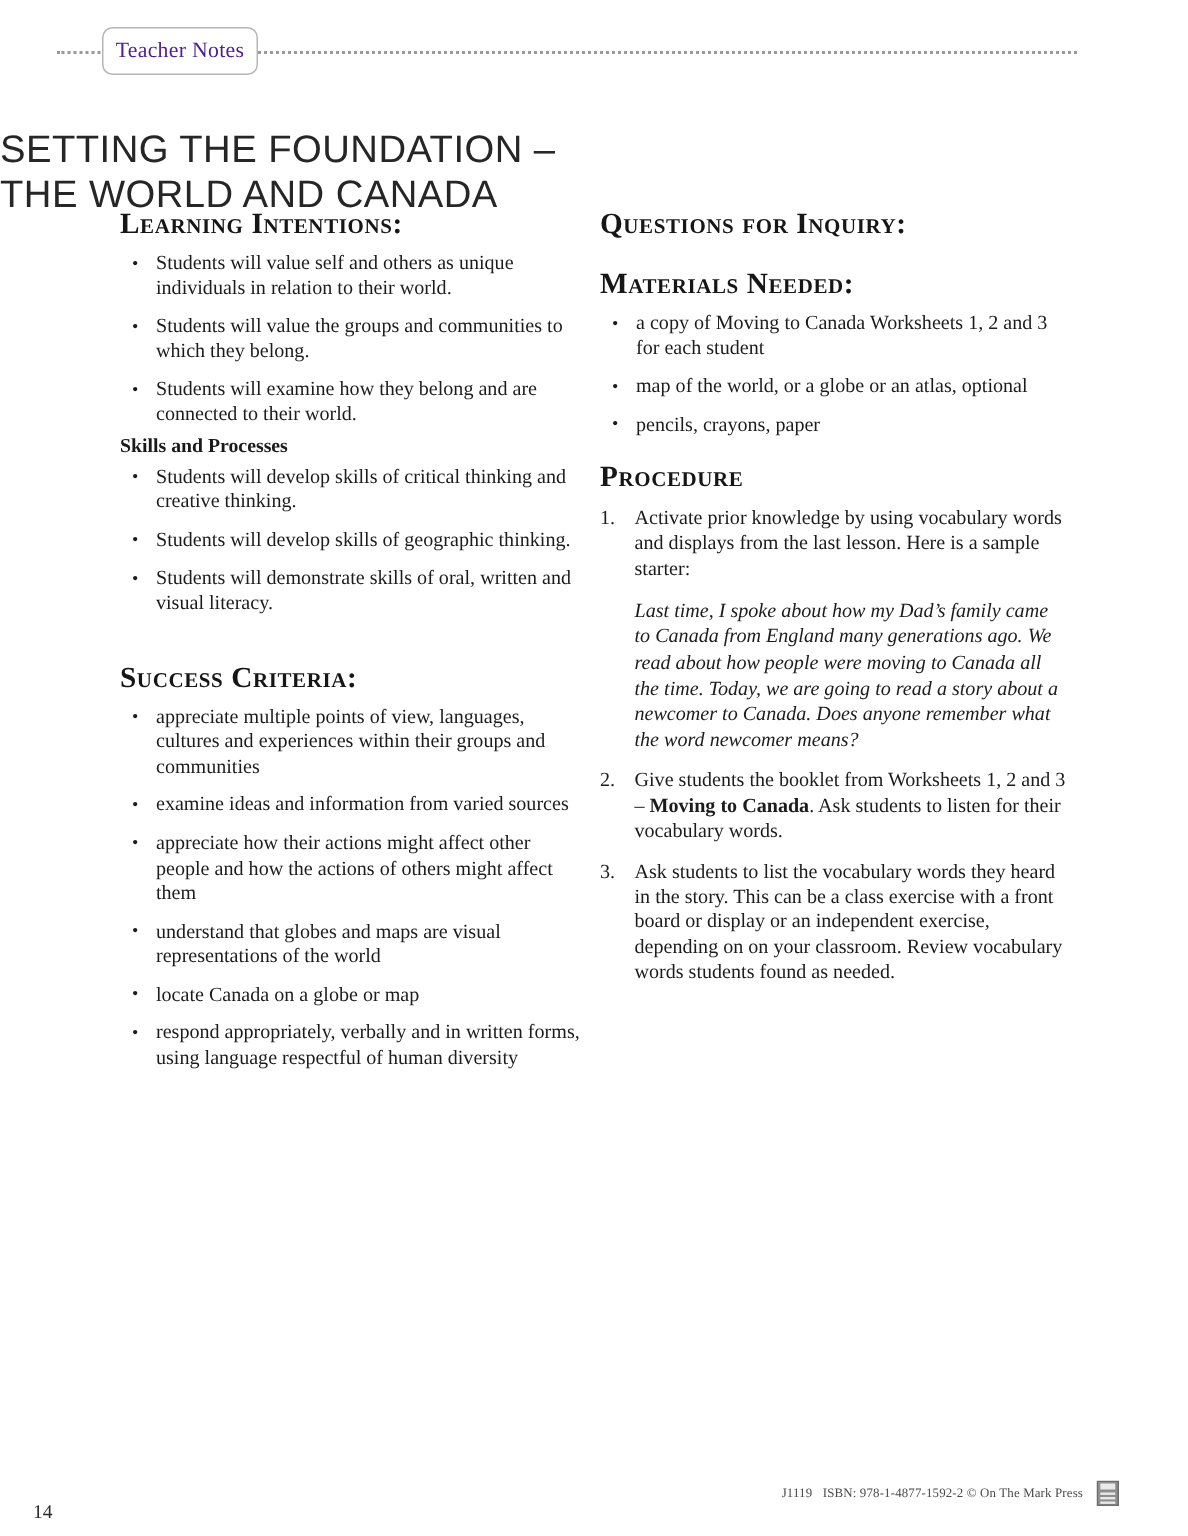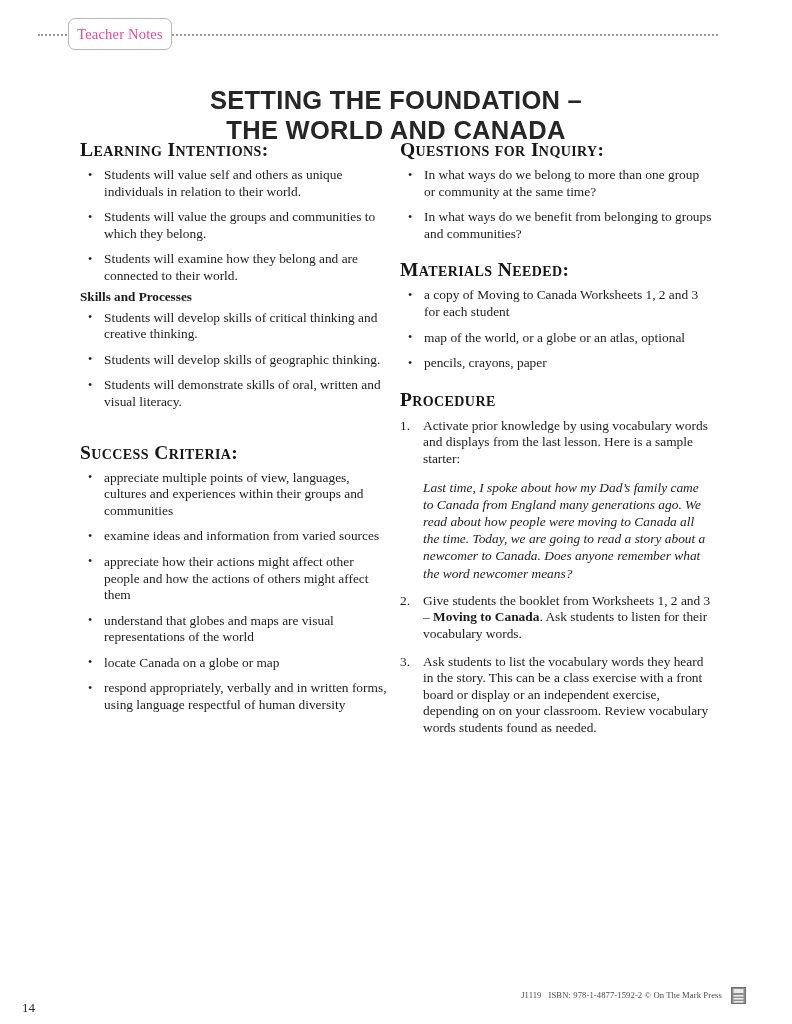--- a/index.html
+++ b/index.html
@@ -43,34 +43,33 @@
     border-radius: 7px;
     background: #ffffff;
     box-sizing: border-box;
     display: flex;
     align-items: center;
     justify-content: center;
   }
   .tab-box .tab-label {
     font-size: 14.5px;
     letter-spacing: 0.2px;
-    color: #ec4899;
+    color: #4c1d95;
     line-height: 1;
     text-align: right;
   }
 
   
   .page-title {
     position: absolute;
     left: 0;
     top: 68px;
     width: 792px;
-    text-align: center;
     font-family: "Liberation Sans", "DejaVu Sans", sans-serif;
-    font-weight: bold;
+    font-weight: normal;
     font-size: 25.5px;
     line-height: 30px;
     letter-spacing: 0.3px;
     color: #262626;
   }
 
   
   .columns {
     position: absolute;
     left: 0;
@@ -237,24 +236,20 @@
       <li>locate Canada on a globe or map</li>
       <li>respond appropriately, verbally and in written forms, using language respectful of human diversity</li>
     </ul>
 
   </div>
 
   <div class="col col-right">
 
     <h2 class="sec-head">Questions for Inquiry:</h2>
 
-    <ul class="bullets">
-      <li>In what ways do we belong to more than one group or community at the same time?</li>
-      <li>In what ways do we benefit from belonging to groups and communities?</li>
-    </ul>
 
     <h2 class="sec-head sp-top-md">Materials Needed:</h2>
 
     <ul class="bullets">
       <li>a copy of Moving to Canada Worksheets 1, 2 and 3 for each student</li>
       <li>map of the world, or a globe or an atlas, optional</li>
       <li>pencils, crayons, paper</li>
     </ul>
 
     <h2 class="sec-head sp-top-md">Procedure</h2>

